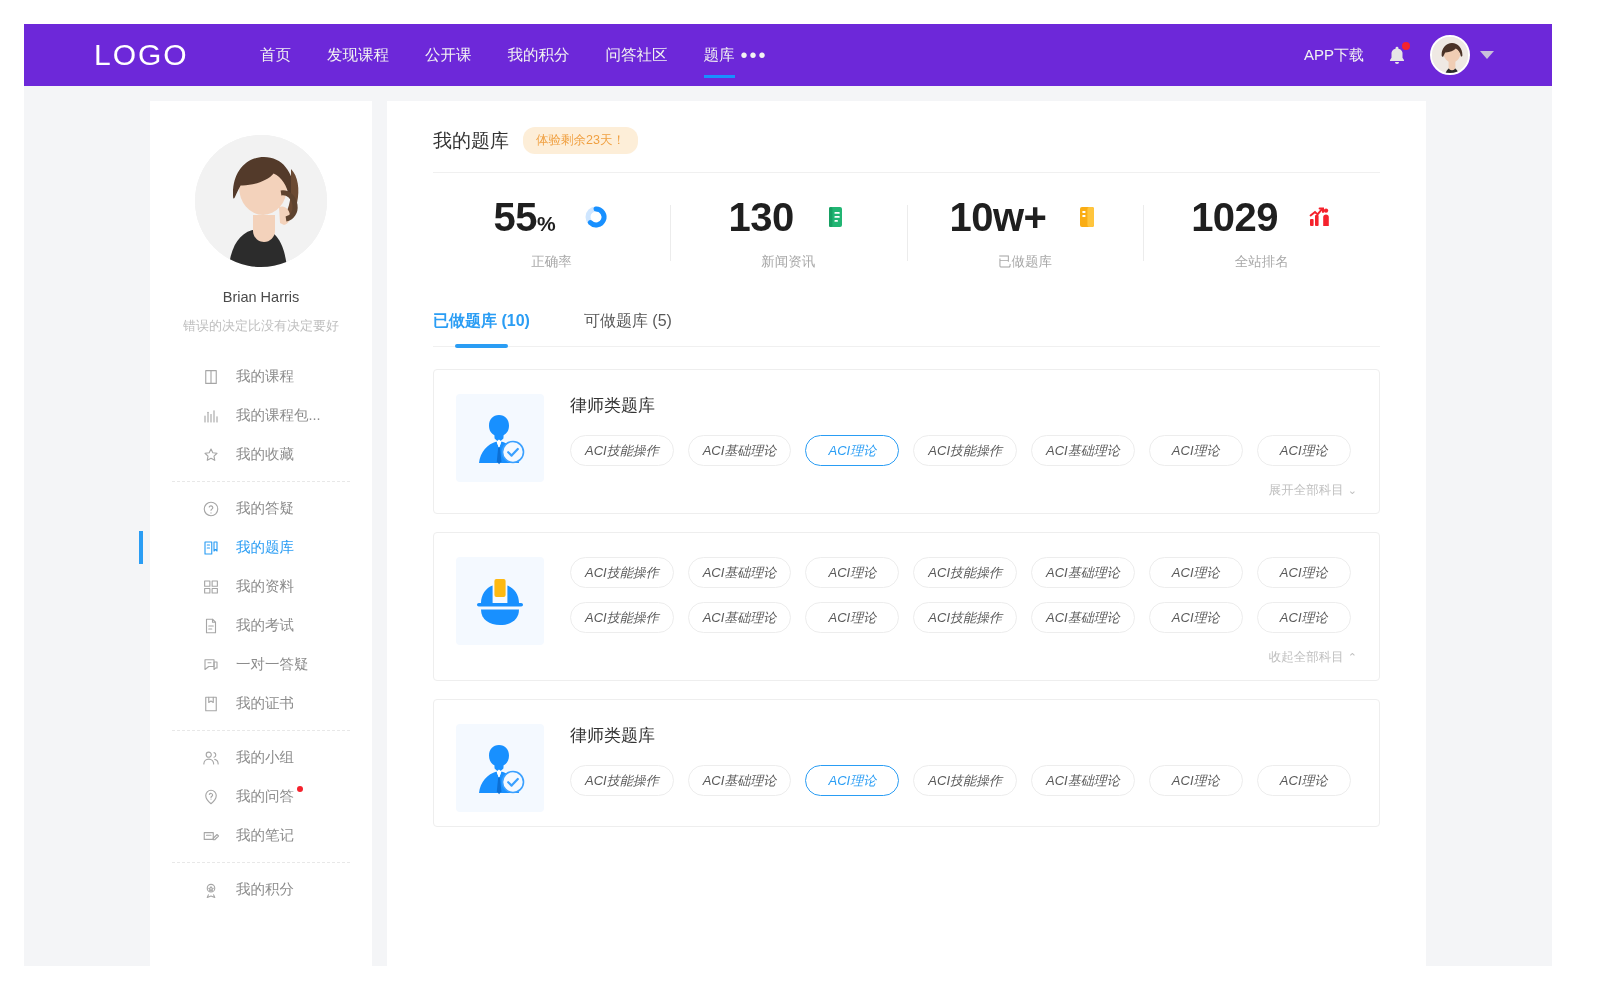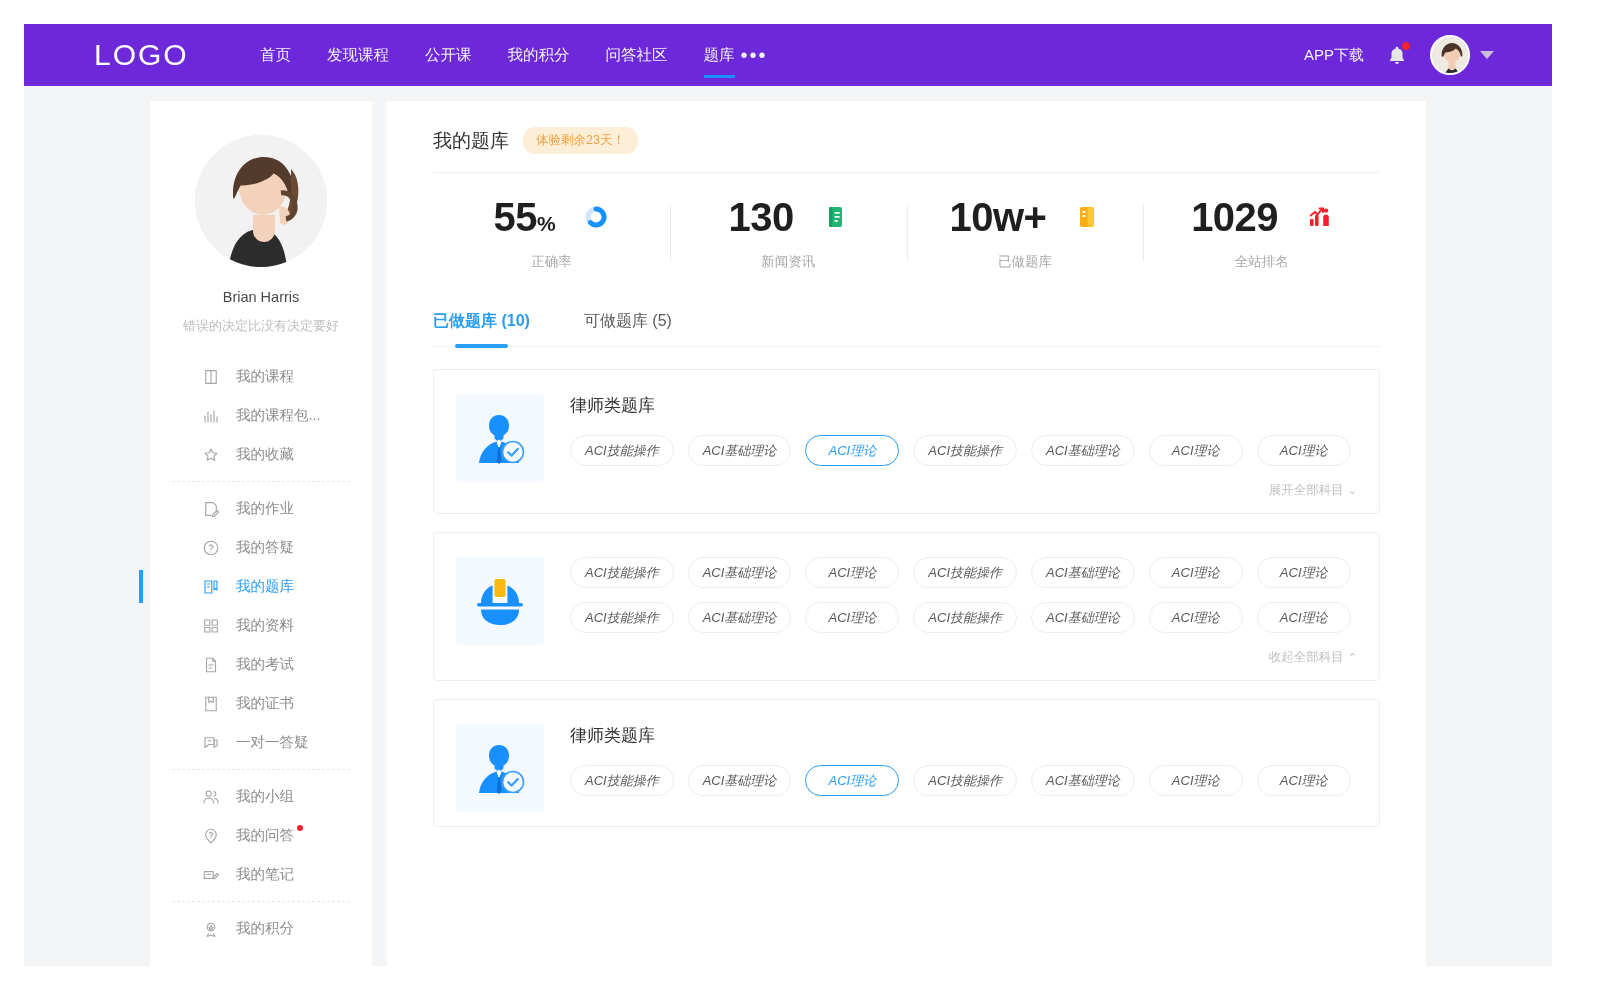--- a/index.html
+++ b/index.html
@@ -429,30 +429,20 @@
               <svg width="18" height="18" viewBox="0 0 24 24" fill="none" stroke="currentColor" stroke-width="1.5">
                 <path d="M12 4l2.4 5 5.6.7-4 3.9 1 5.5-5-2.7-5 2.7 1-5.5-4-3.9 5.6-.7z" stroke-linejoin="round" stroke-linecap="round"></path>
               </svg>
             </span>
             <span>我的收藏</span>
           </div>
           <div class="menu-sep"></div>
           <div class="menu-item">
             <span class="mi-icon">
               <svg width="18" height="18" viewBox="0 0 24 24" fill="none" stroke="currentColor" stroke-width="1.5">
-                <path d="M5 3.5h10l4 4V14" stroke-linejoin="round" stroke-linecap="round"></path>
-                <path d="M5 3.5v17h7" stroke-linejoin="round" stroke-linecap="round"></path>
-                <path d="M14 20l6-6 2 2-6 6h-2z" stroke-linejoin="round" stroke-linecap="round"></path>
-              </svg>
-            </span>
-            <span>我的作业</span>
-          </div>
-          <div class="menu-item">
-            <span class="mi-icon">
-              <svg width="18" height="18" viewBox="0 0 24 24" fill="none" stroke="currentColor" stroke-width="1.5">
                 <path d="M12 21a9 9 0 1 0 0-18 9 9 0 0 0 0 18z" stroke-linejoin="round" stroke-linecap="round"></path>
                 <path d="M9.6 9.4a2.5 2.5 0 0 1 4.8.8c0 1.8-2.4 2-2.4 3.6" stroke-linejoin="round" stroke-linecap="round"></path>
                 <path d="M12 17.2v.2" stroke-linejoin="round" stroke-linecap="round"></path>
               </svg>
             </span>
             <span>我的答疑</span>
           </div>
           <div class="menu-item active">
             <span class="mi-icon">
               <svg width="18" height="18" viewBox="0 0 24 24" fill="none" stroke="currentColor" stroke-width="1.5">
@@ -482,35 +472,35 @@
                 <path d="M14 3v4h4" stroke-linejoin="round" stroke-linecap="round"></path>
                 <path d="M9 12h6" stroke-linejoin="round" stroke-linecap="round"></path>
                 <path d="M9 16h4" stroke-linejoin="round" stroke-linecap="round"></path>
               </svg>
             </span>
             <span>我的考试</span>
           </div>
           <div class="menu-item">
             <span class="mi-icon">
               <svg width="18" height="18" viewBox="0 0 24 24" fill="none" stroke="currentColor" stroke-width="1.5">
-                <path d="M5 3h14v18H5z" stroke-linejoin="round" stroke-linecap="round"></path>
-                <path d="M9 3v7l3-2 3 2V3" stroke-linejoin="round" stroke-linecap="round"></path>
-              </svg>
-            </span>
-            <span>我的证书</span>
-          </div>
-          <div class="menu-item">
-            <span class="mi-icon">
-              <svg width="18" height="18" viewBox="0 0 24 24" fill="none" stroke="currentColor" stroke-width="1.5">
                 <path d="M4 5h12v9H9l-5 4z" stroke-linejoin="round" stroke-linecap="round"></path>
                 <path d="M8 9h4" stroke-linejoin="round" stroke-linecap="round"></path>
                 <path d="M16 8h4v8h-2l-2 2z" stroke-linejoin="round" stroke-linecap="round"></path>
               </svg>
             </span>
             <span>一对一答疑</span>
+          </div>
+          <div class="menu-item">
+            <span class="mi-icon">
+              <svg width="18" height="18" viewBox="0 0 24 24" fill="none" stroke="currentColor" stroke-width="1.5">
+                <path d="M5 3h14v18H5z" stroke-linejoin="round" stroke-linecap="round"></path>
+                <path d="M9 3v7l3-2 3 2V3" stroke-linejoin="round" stroke-linecap="round"></path>
+              </svg>
+            </span>
+            <span>我的证书</span>
           </div>
           <div class="menu-sep"></div>
           <div class="menu-item">
             <span class="mi-icon">
               <svg width="18" height="18" viewBox="0 0 24 24" fill="none" stroke="currentColor" stroke-width="1.5">
                 <path d="M9 11a3.4 3.4 0 1 0 0-6.8A3.4 3.4 0 0 0 9 11z" stroke-linejoin="round" stroke-linecap="round"></path>
                 <path d="M2.5 20c0-3.8 2.9-6.5 6.5-6.5s6.5 2.7 6.5 6.5" stroke-linejoin="round" stroke-linecap="round"></path>
                 <path d="M16 4.8a3.2 3.2 0 0 1 0 6.2" stroke-linejoin="round" stroke-linecap="round"></path>
                 <path d="M17 13.8c2.7.6 4.5 3 4.5 6.2" stroke-linejoin="round" stroke-linecap="round"></path>
               </svg>

